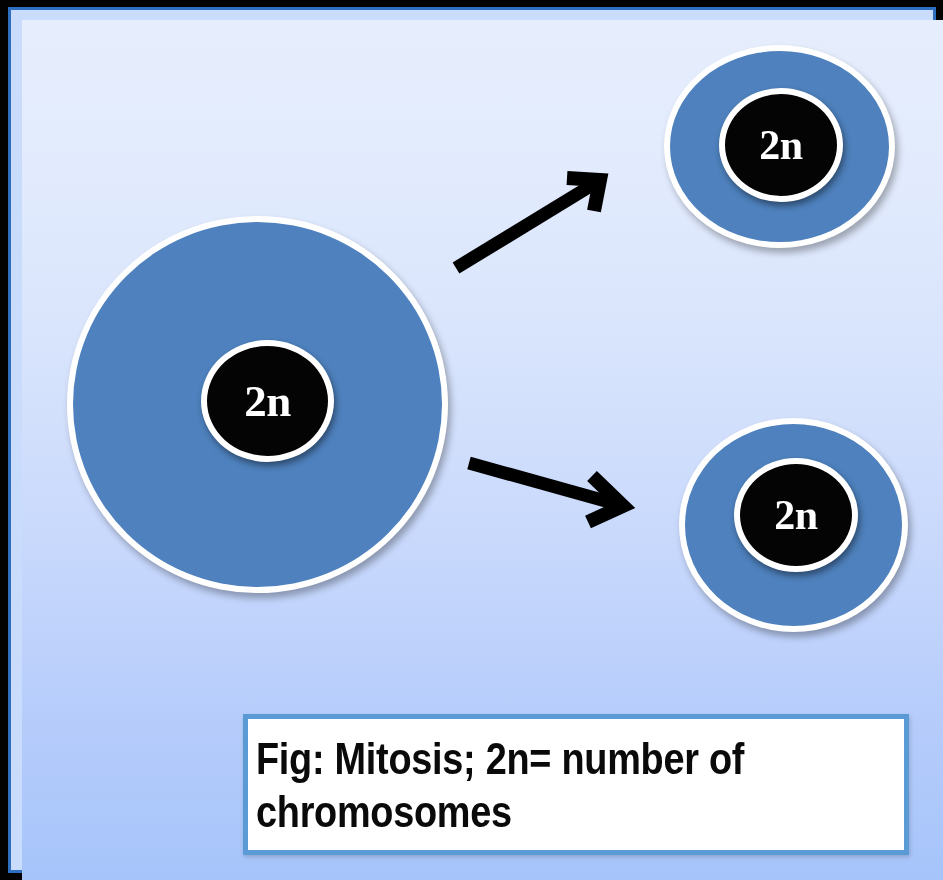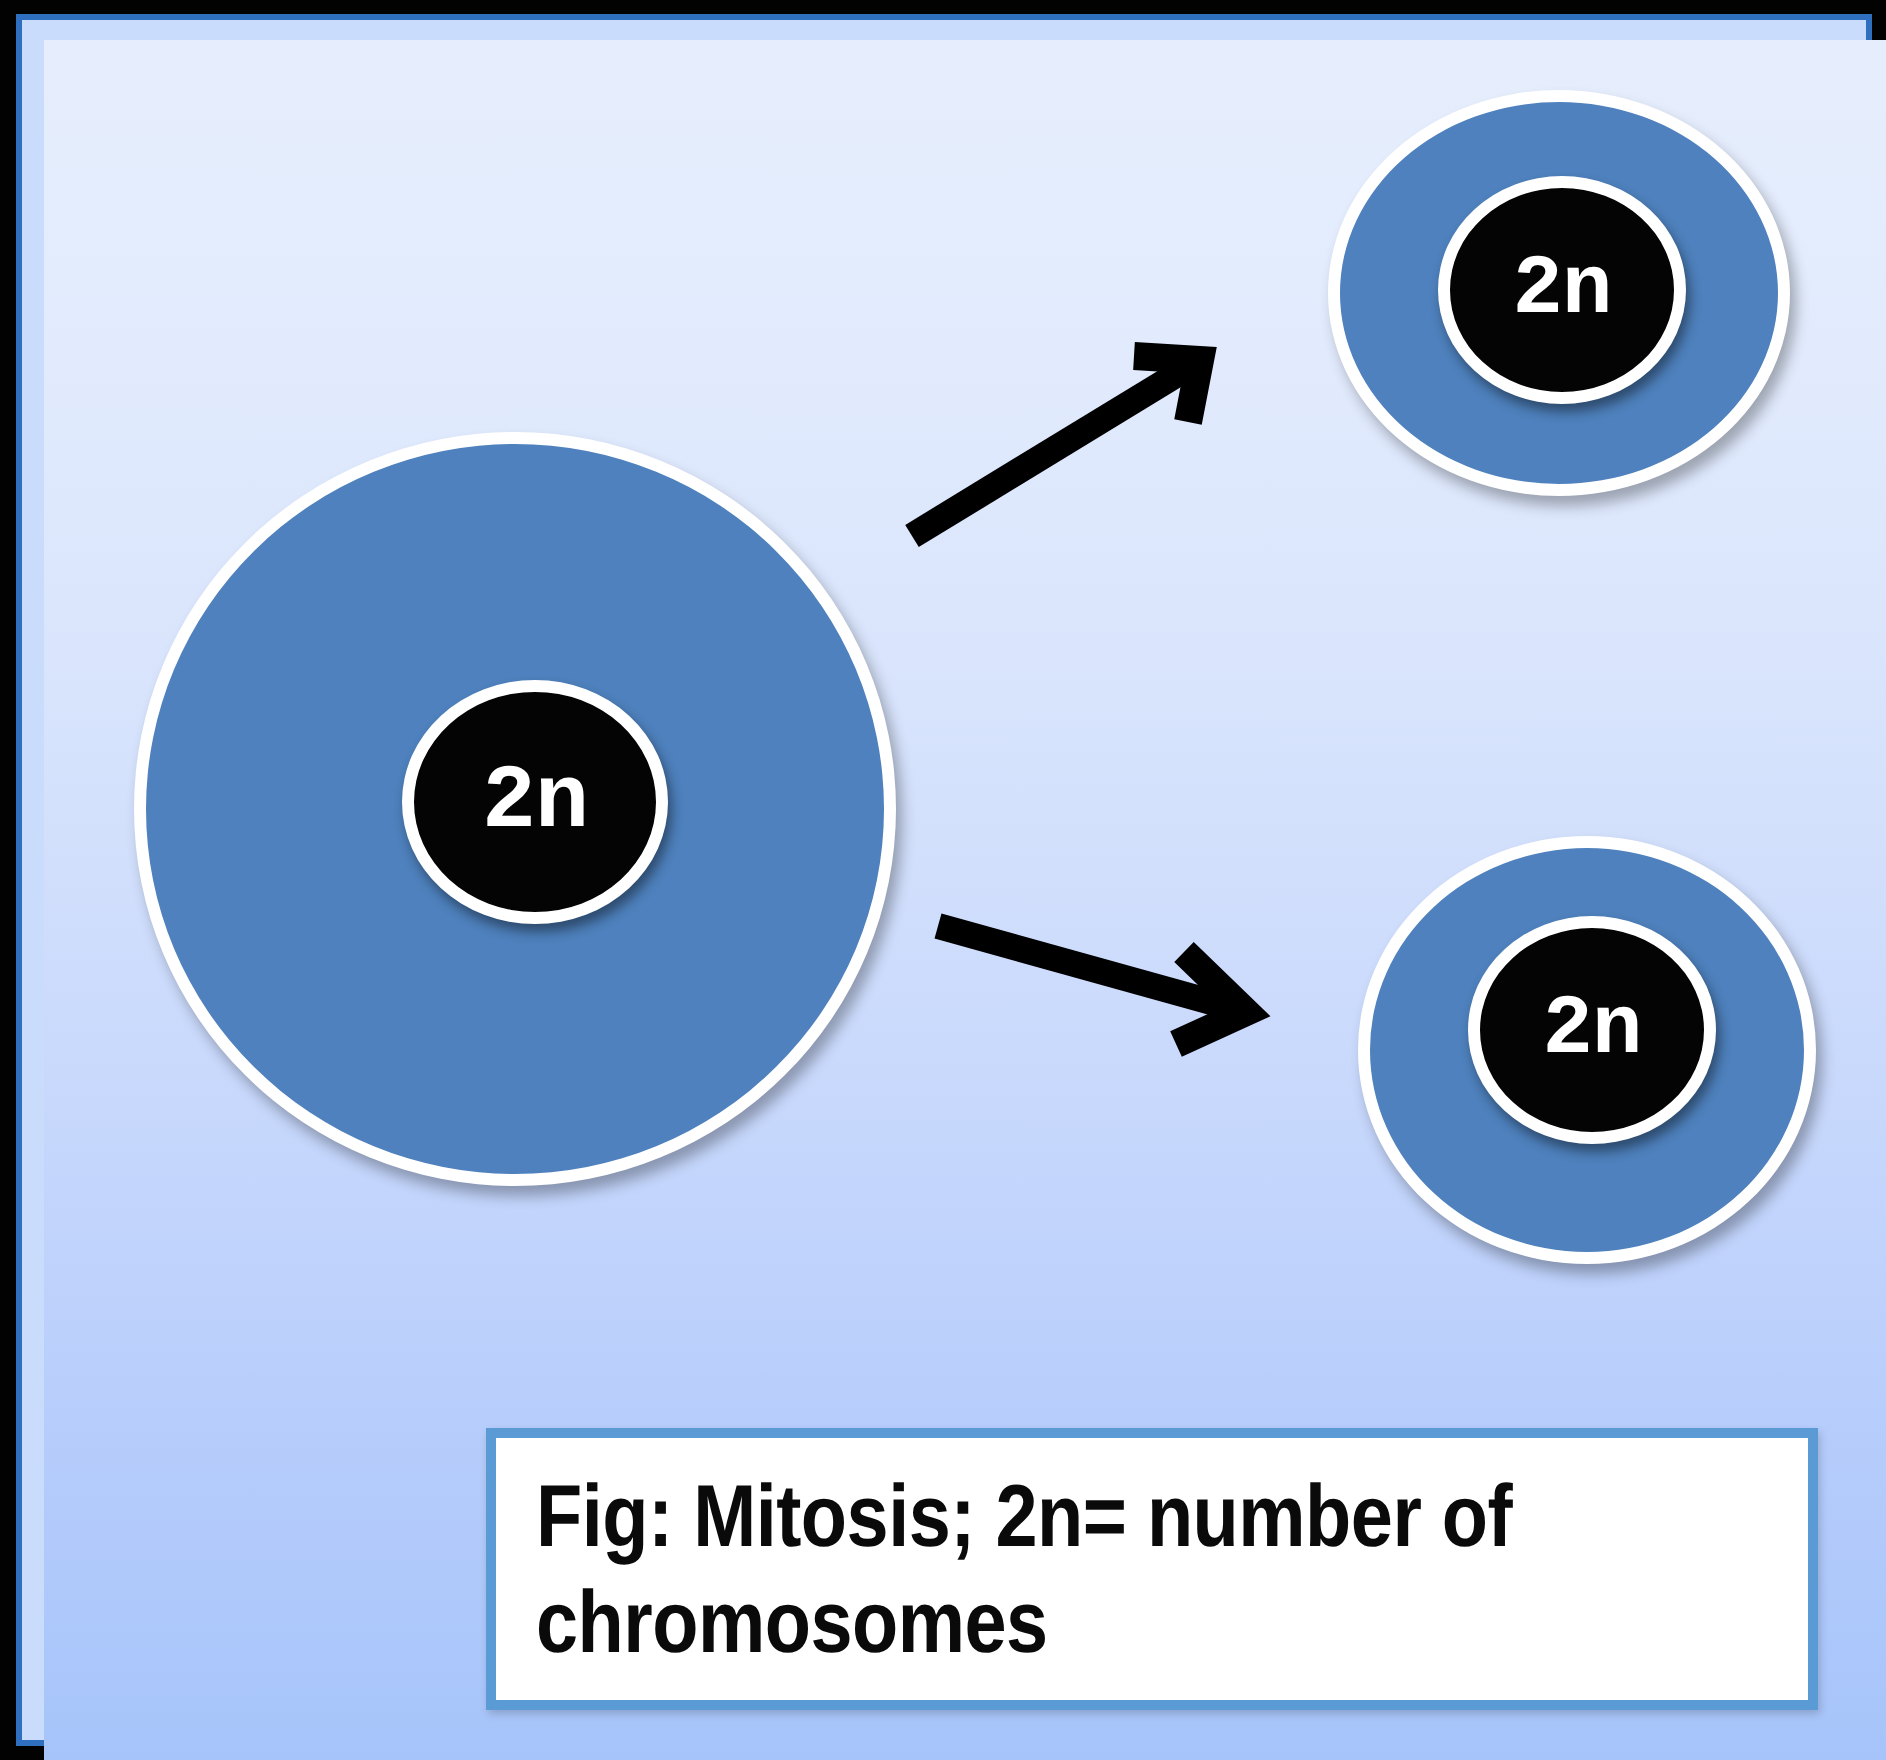--- a/index.html
+++ b/index.html
@@ -78,21 +78,21 @@
     border: 6px solid #ffffff;
     box-shadow: 2px 4px 6px rgba(0,0,0,0.42);
     display: flex;
     align-items: center;
     justify-content: center;
   }
 
   .nucleus-label {
     color: #ffffff;
     font-weight: bold;
-    font-family: Liberation Mono, monospace;
+    font-family: Liberation Serif, serif;
     line-height: 1;
     letter-spacing: -0.5px;
     user-select: none;
   }
 
   
   #parent-cell {
     left: 45px;
     top: 196px;
     width: 381px;
@@ -150,21 +150,21 @@
   #caption-box {
     position: absolute;
     left: 221px;
     top: 694px;
     width: 666px;
     height: 141px;
     box-sizing: border-box;
     background: #ffffff;
     border: 5px solid #5b9bd5;
     box-shadow: 1px 2px 4px rgba(0,0,0,0.18);
-    padding: 14px 20px 0 20px;
+    padding: 14px 20px 0 8px;
   }
 
   #caption-text {
     font-family: "Liberation Sans Narrow", "Liberation Sans", sans-serif;
     font-weight: bold;
     font-size: 44px;
     line-height: 1.20;
     color: #0a0a0a;
     transform: scaleX(0.86);
     transform-origin: left top;

